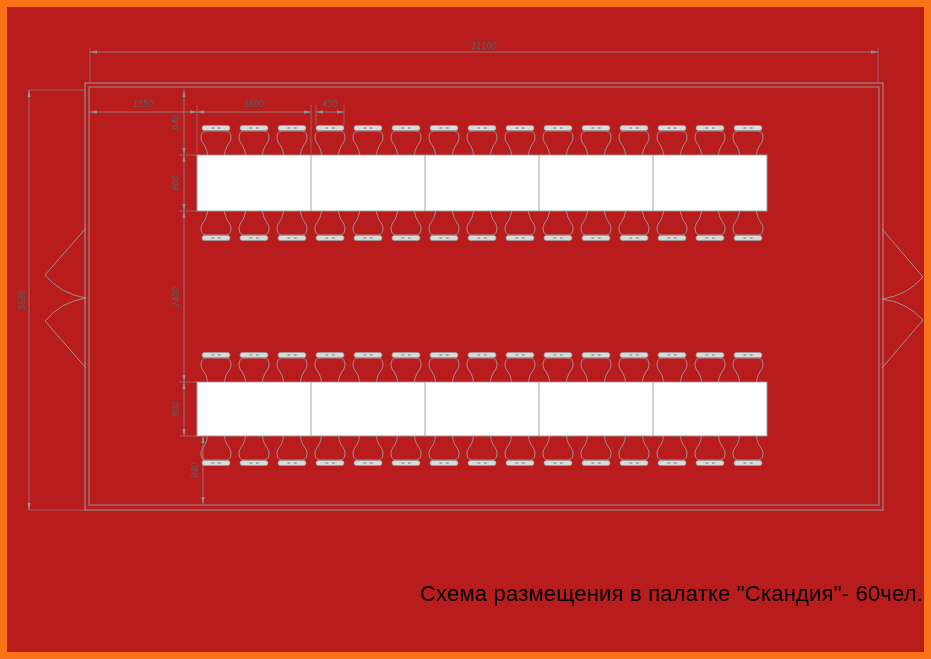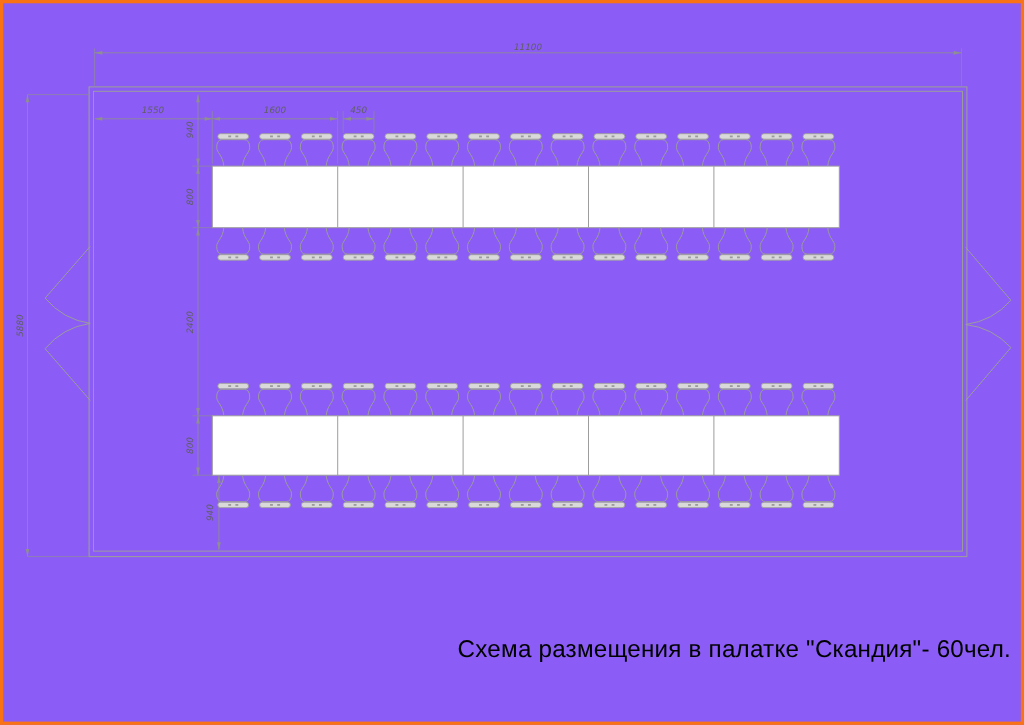--- a/index.html
+++ b/index.html
@@ -1,20 +1,20 @@
 <!DOCTYPE html>
 <html><head>
 <meta charset="utf-8">
 <style>
   html,body{margin:0;padding:0;background:#e9e9e9;}
   .page{
     position:relative;
     width:931px;height:659px;
-    background:#8b5cf6;
-    border:3px solid #f97316;
+    background:#b91c1c;
+    border:7px solid #f97316;
     box-sizing:border-box;
     overflow:hidden;
     font-family:"Liberation Sans", sans-serif;
   }
   svg{position:absolute;left:0;top:0;}
   .caption{
     position:absolute;
     left:413px;top:574px;
     font-size:22px;
     color:#000;

